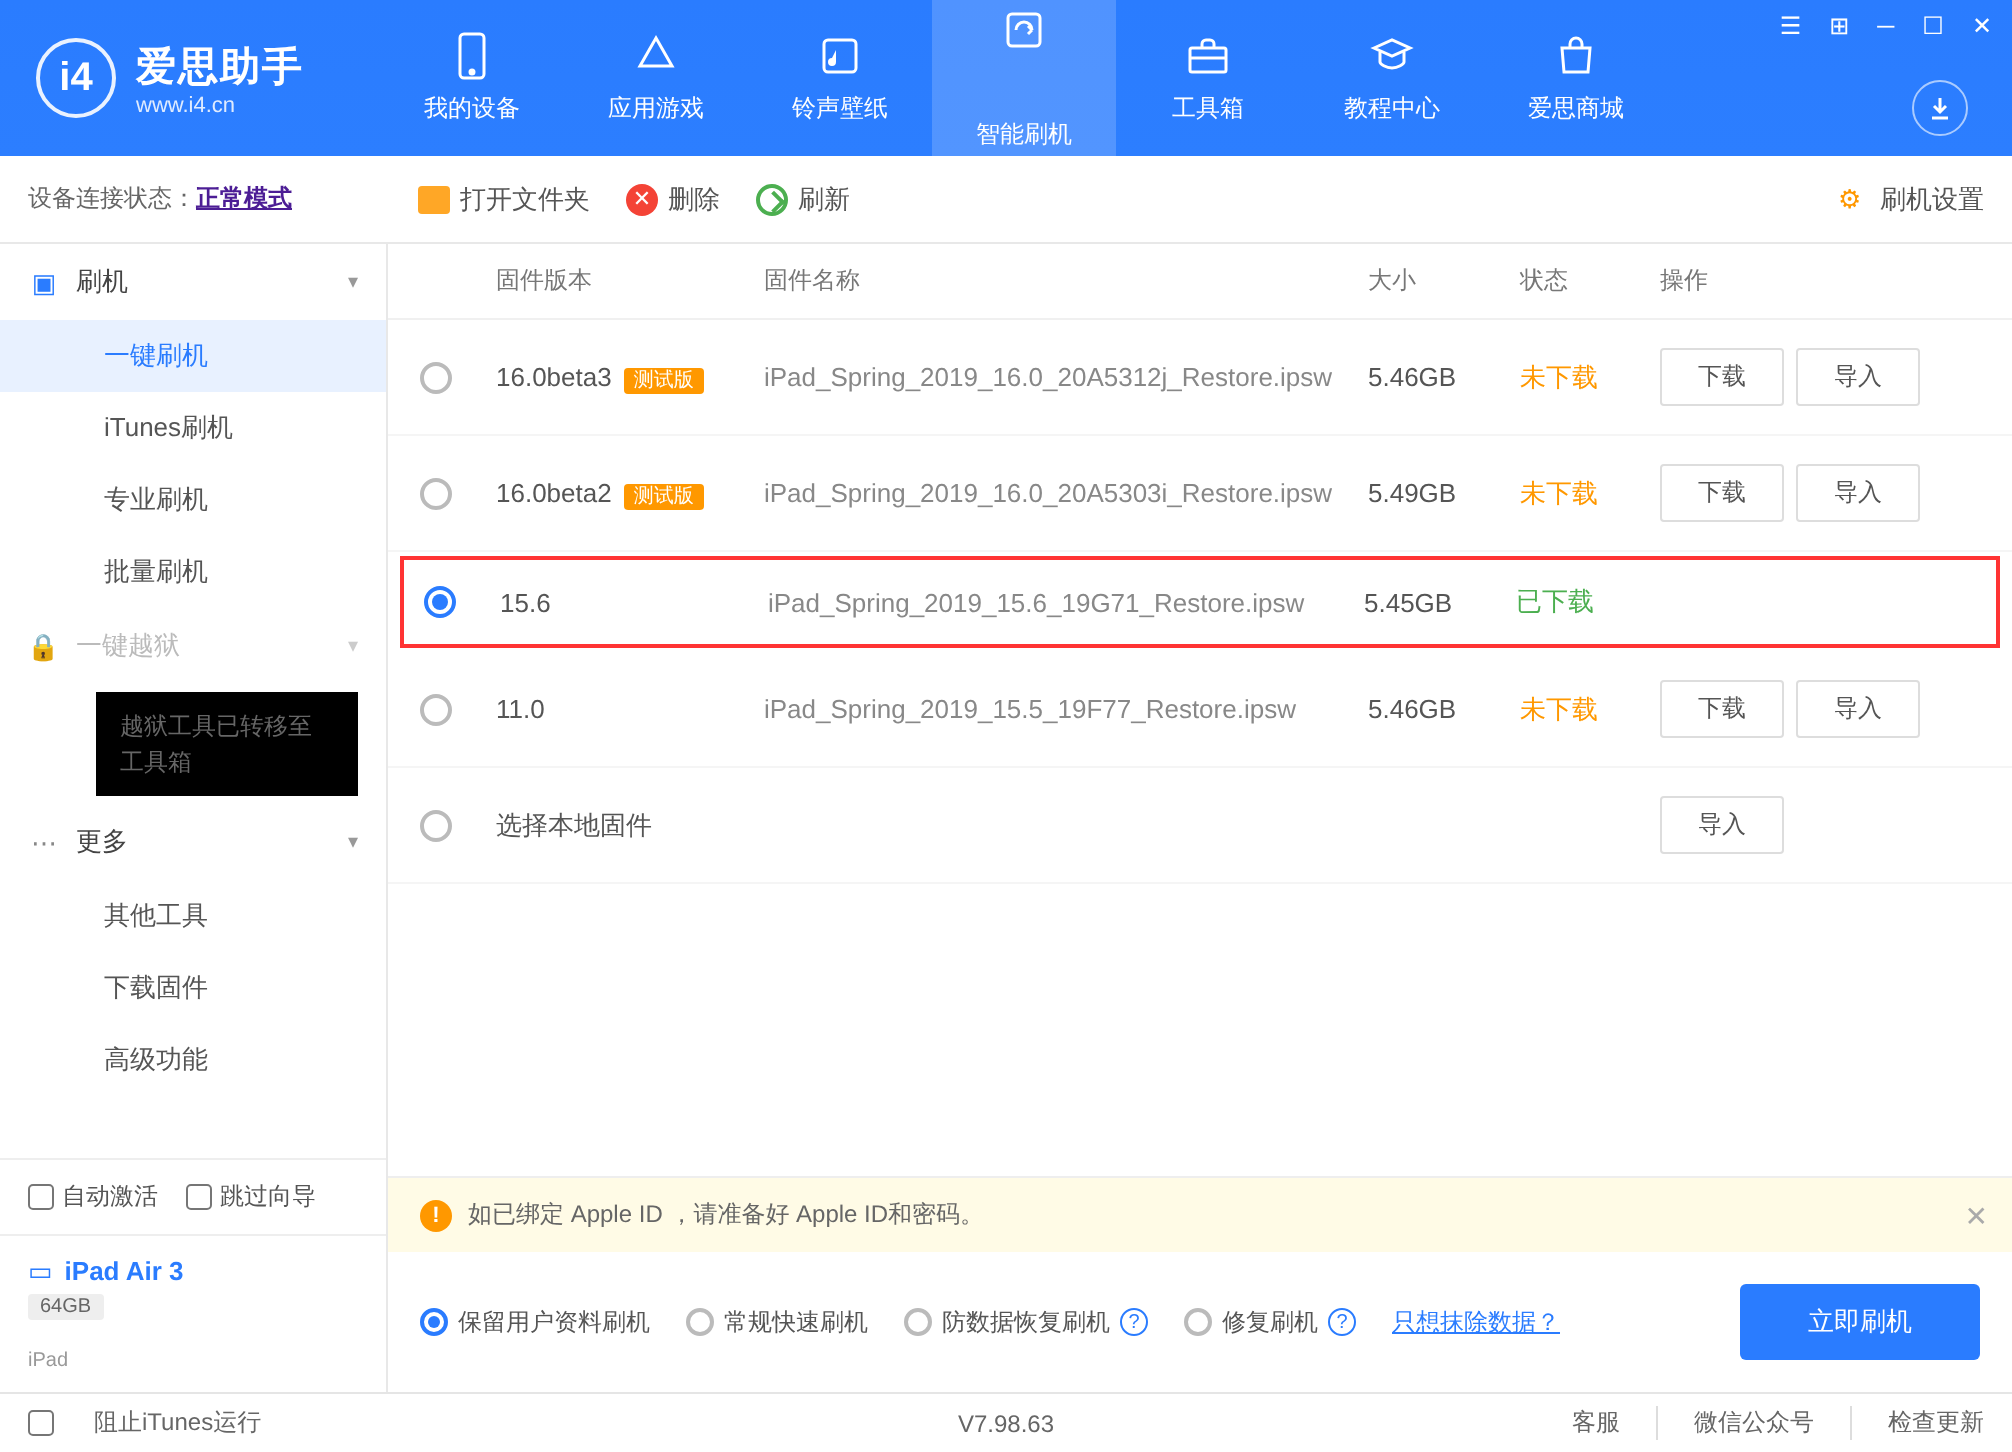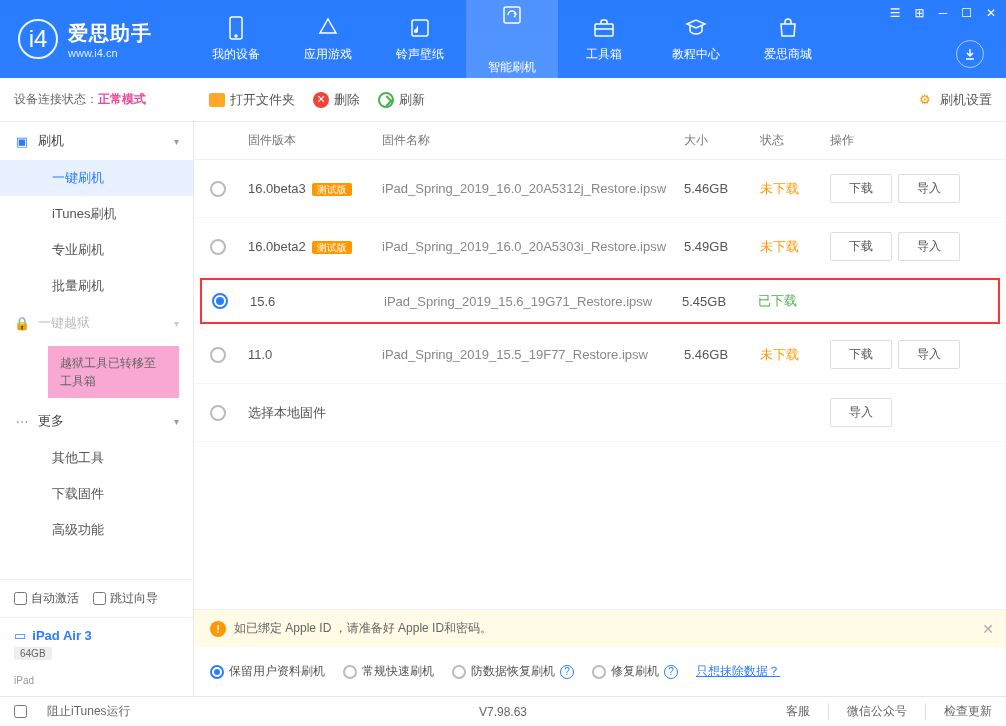--- a/index.html
+++ b/index.html
@@ -1,21 +1,21 @@
 <!DOCTYPE html>
 <html><head>
 <meta charset="utf-8">
 <style>
 * { margin: 0; padding: 0; box-sizing: border-box; font-family: "Microsoft YaHei", Arial, sans-serif; }
 body { width: 1006px; height: 726px; background: #fff; overflow: hidden; position: relative; }
 
 
 .header { height: 78px; background: linear-gradient(180deg, #2a7cff 0%, #2c7eff 100%); display: flex; align-items: center; position: relative; }
 .logo-area { display: flex; align-items: center; padding-left: 18px; width: 190px; }
-.logo-icon { width: 40px; height: 40px; border-radius: 50%; border: 2px solid rgba(255,255,255,0.9); display: flex; align-items: center; justify-content: center; color: #fff; font-weight: normal; font-size: 24px; text-align: center; }
+.logo-icon { width: 40px; height: 40px; border-radius: 50%; border: 2px solid rgba(255,255,255,0.9); display: flex; align-items: center; justify-content: center; color: #fff; font-weight: bold; font-size: 20px; text-align: center; }
 .logo-text { margin-left: 10px; color: #fff; }
 .logo-text .main { font-size: 20px; font-weight: bold; letter-spacing: 1px; }
 .logo-text .sub { font-size: 11px; opacity: 0.85; }
 
 .nav { display: flex; height: 78px; flex: 1; }
 .nav-item { width: 92px; display: flex; flex-direction: column; align-items: center; justify-content: center; color: #fff; font-size: 12px; cursor: pointer; }
 .nav-item.active { background: rgba(255,255,255,0.18); gap: 26px; }
 .nav-icon { width: 24px; height: 24px; margin-bottom: 6px; display: flex; align-items: center; justify-content: center; }
 
 .window-controls { position: absolute; top: 4px; right: 6px; display: flex; gap: 6px; color: #fff; font-size: 12px; }
@@ -30,26 +30,26 @@
 .folder-icon { width: 16px; height: 14px; background: #ffa726; border-radius: 2px; }
 .red-circle { width: 16px; height: 16px; background: #f44336; border-radius: 50%; color: #fff; font-size: 11px; display: flex; align-items: center; justify-content: center; }
 .green-circle { width: 16px; height: 16px; border: 2px solid #4caf50; border-radius: 50%; position: relative; }
 .green-circle::after { content: ''; position: absolute; width: 6px; height: 6px; border-top: 2px solid #4caf50; border-right: 2px solid #4caf50; top: 3px; left: 3px; transform: rotate(45deg); }
 .gear-icon { width: 16px; height: 16px; color: #ff9800; }
 
 
 .body-wrap { display: flex; height: calc(726px - 78px - 44px - 30px); }
 .sidebar { width: 194px; border-right: 1px solid #e8e8e8; display: flex; flex-direction: column; font-size: 13px; }
 .conn-status { padding: 10px 14px; border-bottom: 1px solid #eee; font-size: 12px; color: #666; }
-.conn-status b { color: #ec4899; }
+.conn-status b { color: #4c1d95; text-decoration: underline; }
 .sb-group-title { padding: 10px 14px; display: flex; align-items: center; gap: 8px; color: #444; cursor: pointer; }
 .sb-icon-box { width: 16px; height: 16px; display: flex; align-items: center; justify-content: center; }
 .sb-item { padding: 9px 14px 9px 52px; color: #555; cursor: pointer; }
 .sb-item.active { background: #e8f1ff; color: #2a7cff; }
-.sb-item.notice { background: #f9a8d4; padding: 8px 12px; margin: 4px 14px 4px 48px; font-size: 12px; color: #666; line-height: 1.5; }
+.sb-item.notice { background: #000000; padding: 8px 12px; margin: 4px 14px 4px 48px; font-size: 12px; color: #666; line-height: 1.5; }
 
 .sidebar-bottom { margin-top: auto; padding: 10px 14px; border-top: 1px solid #eee; display: flex; gap: 14px; font-size: 12px; color: #555; }
 .sidebar-bottom label { display: flex; align-items: center; gap: 4px; cursor: pointer; }
 
 .device-info { padding: 10px 14px; border-top: 1px solid #eee; font-size: 13px; }
 .device-info .name { color: #2a7cff; font-weight: bold; }
 .device-info .badge { background: #eee; color: #666; font-size: 10px; padding: 1px 6px; border-radius: 2px; margin-top: 4px; display: inline-block; }
 .device-info .sub { color: #999; font-size: 10px; margin-top: 15px; }
 
 
@@ -336,20 +336,21 @@
             <span class="radio-sm"></span>
             <span>防数据恢复刷机</span>
             <span class="help-icon">?</span>
           </div>
         <div class="flash-opt">
             <span class="radio-sm"></span>
             <span>修复刷机</span>
             <span class="help-icon">?</span>
           </div>
         <span class="link">只想抹除数据？</span>
+        <button class="primary-btn">立即刷机</button>
       </div>
     </div>
   </div>
 </div>
 
 <div class="statusbar">
   <label>
       <input type="checkbox" style="">
       <span>阻止iTunes运行</span>
     </label>

